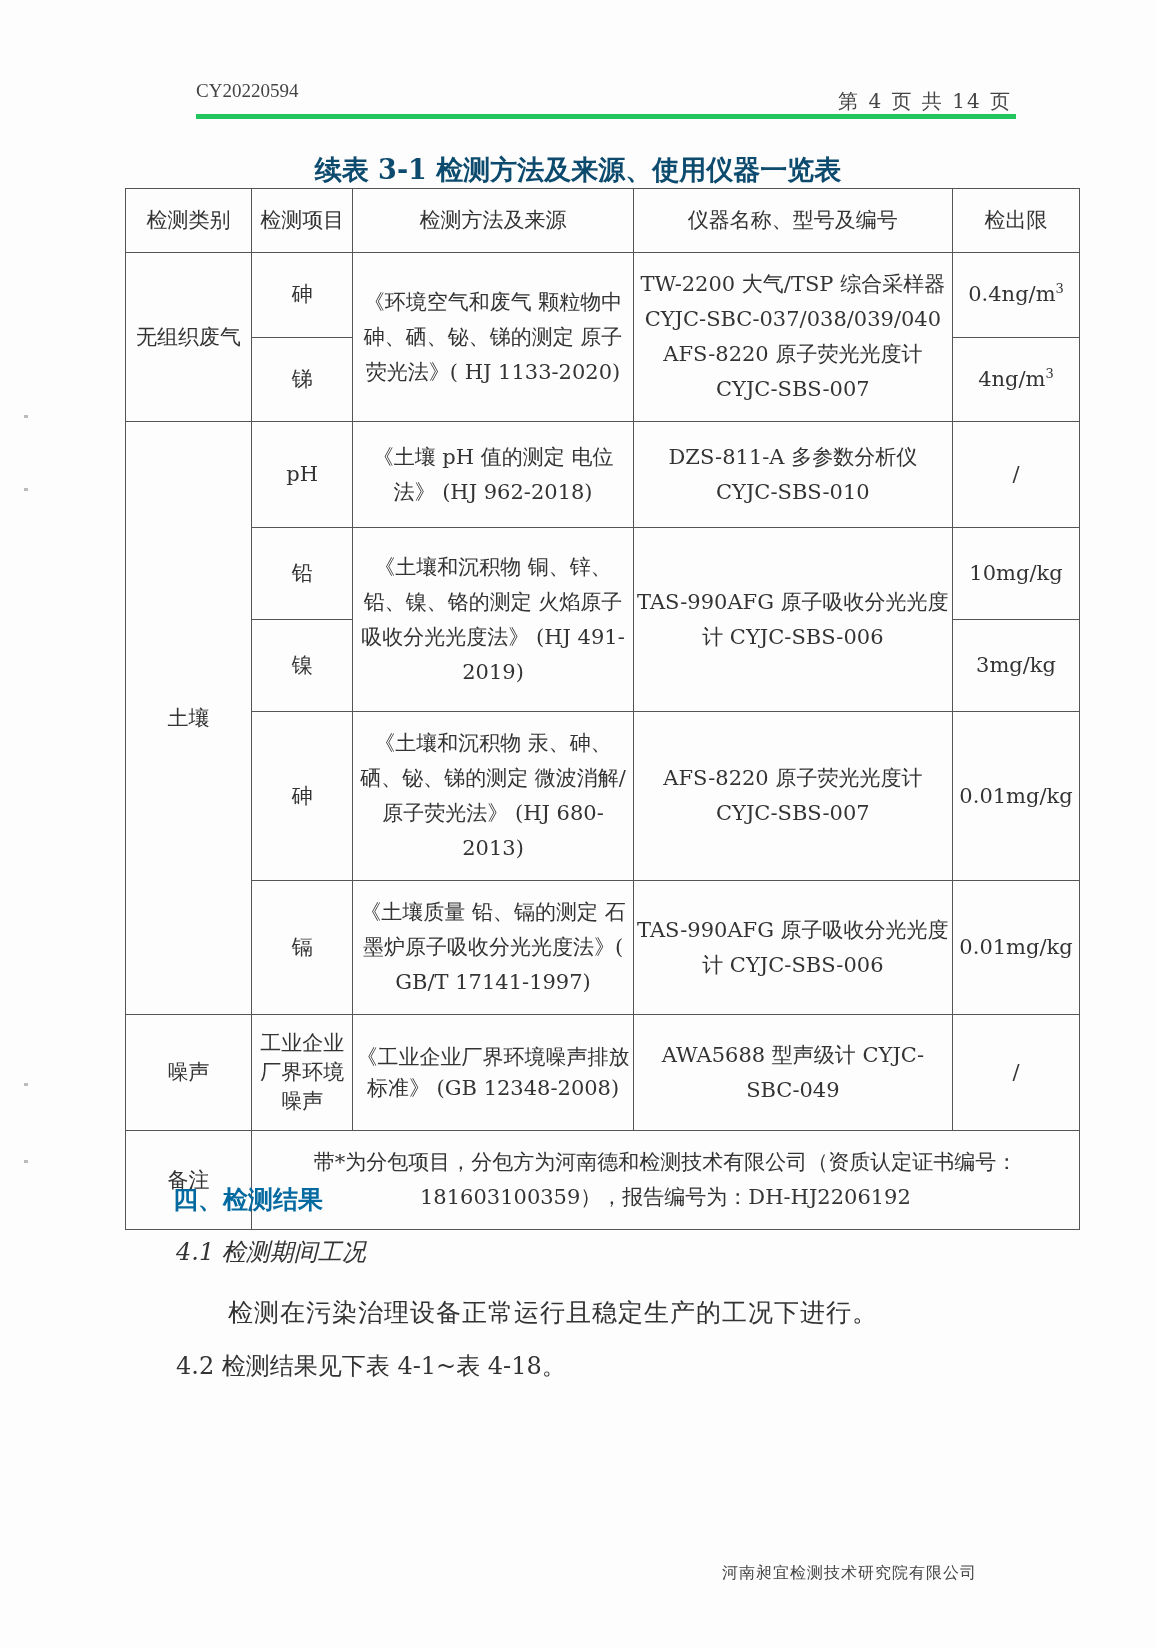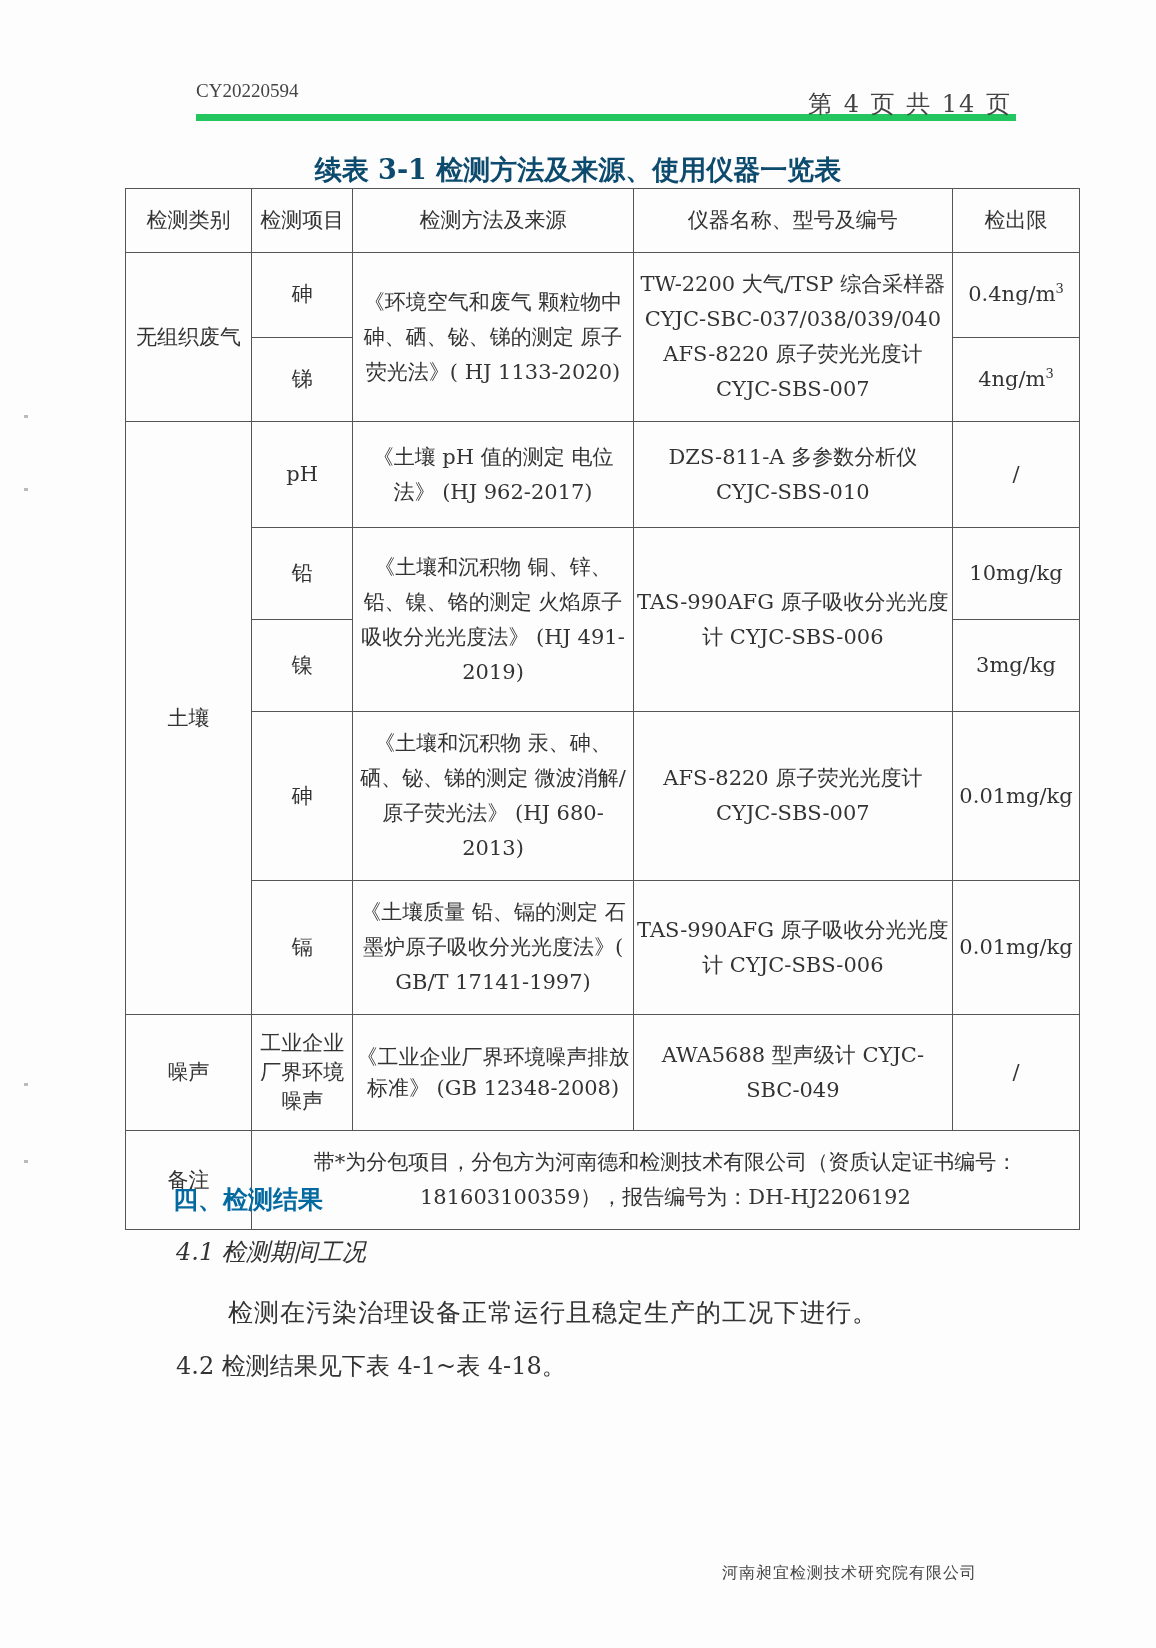--- a/index.html
+++ b/index.html
@@ -3,24 +3,24 @@
 <meta charset="utf-8">
 <style>
   html, body { margin: 0; padding: 0; }
   body {
     width: 1156px; height: 1648px; position: relative; overflow: hidden;
     background: #fdfdfd; color: #333;
     font-family: "DejaVu Serif", "Liberation Serif", serif;
   }
   .page-header {
     position: absolute; left: 196px; top: 78px; width: 820px; height: 36px;
-    border-bottom: 7px solid #22c55e;
+    border-bottom: 5px solid #22c55e;
   }
   .doc-id { position: absolute; left: 0; top: 2px; font-size: 19px; font-family: "Liberation Serif", serif; color: #444; }
-  .page-no { position: absolute; right: 4px; top: 10px; font-size: 24px; color: #444; letter-spacing: 2px; }
+  .page-no { position: absolute; right: 4px; top: 10px; font-size: 20px; color: #444; letter-spacing: 2px; }
   .table-title {
     position: absolute; left: 0; width: 1156px; top: 152px; text-align: center;
     font-size: 27px; font-weight: bold; color: #0c4a6e;
   }
   table.main {
     position: absolute; left: 125px; top: 188px; width: 955px;
     border-collapse: collapse; table-layout: fixed;
     font-size: 21px; color: #333;
   }
   table.main td, table.main th {
@@ -74,21 +74,21 @@
       <td><span>0.4ng/m</span><span class="sup">3</span></td>
     </tr>
     <tr style="height:77px">
       <td>锑</td>
       <td><span>4ng/m</span><span class="sup">3</span></td>
     </tr>
 
     <tr style="height:106px">
       <td rowspan="5">土壤</td>
       <td>pH</td>
-      <td>《土壤 pH 值的测定 电位法》 (HJ 962-2017)</td>
+      <td>《土壤 pH 值的测定 电位法》 (HJ 962-2018)</td>
       <td>DZS-811-A 多参数分析仪 CYJC-SBS-010</td>
       <td>/</td>
     </tr>
     <tr style="height:92px">
       <td>铅</td>
       <td rowspan="2">《土壤和沉积物 铜、锌、铅、镍、铬的测定 火焰原子吸收分光光度法》 (HJ 491-2019)</td>
       <td rowspan="2">TAS-990AFG 原子吸收分光光度计 CYJC-SBS-006</td>
       <td>10mg/kg</td>
     </tr>
     <tr style="height:92px">

